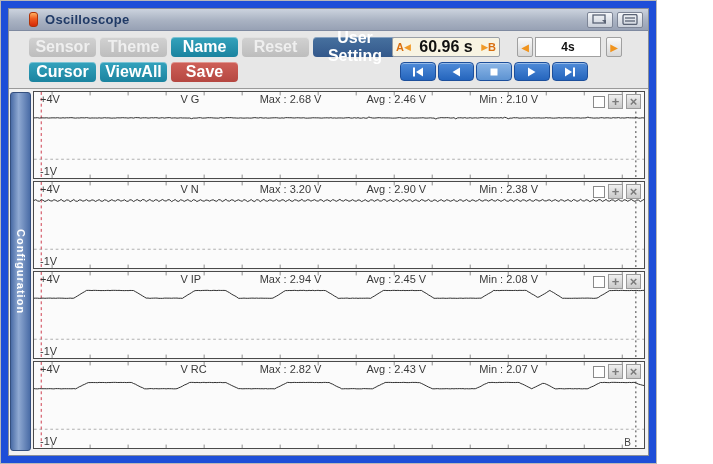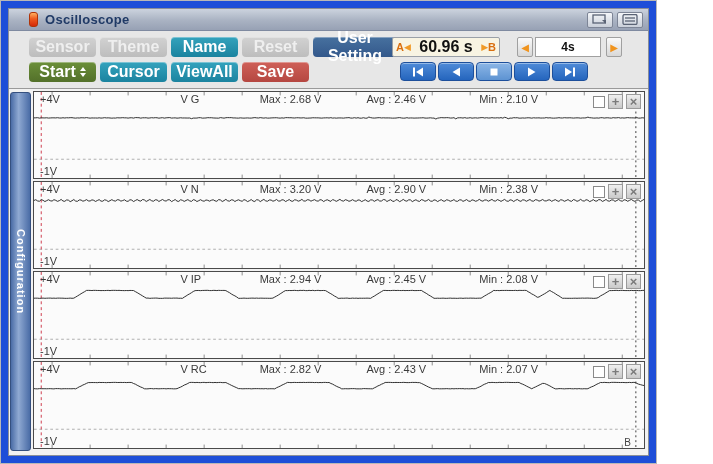--- a/index.html
+++ b/index.html
@@ -100,27 +100,20 @@
       </span>
     </div>
 
     <div class="toolbar">
       <div class="btn-grid">
         <button class="btn disabled">Sensor</button>
         <button class="btn disabled">Theme</button>
         <button class="btn teal">Name</button>
         <button class="btn disabled">Reset</button>
         <button class="btn blue">User Setting</button>
-        <button class="btn green">
-          <span>Start</span>
-          <span class="spin">
-              <i class="up"></i>
-              <i class="dn"></i>
-            </span>
-        </button>
         <button class="btn teal">Cursor</button>
         <button class="btn teal">ViewAll</button>
         <button class="btn red">Save</button>
       </div>
 
       <div class="right-controls">
         <div class="time-row">
           <span class="ab-box">
             <span class="ab-letter">A</span>
             <span class="ab-tri">◀</span>

